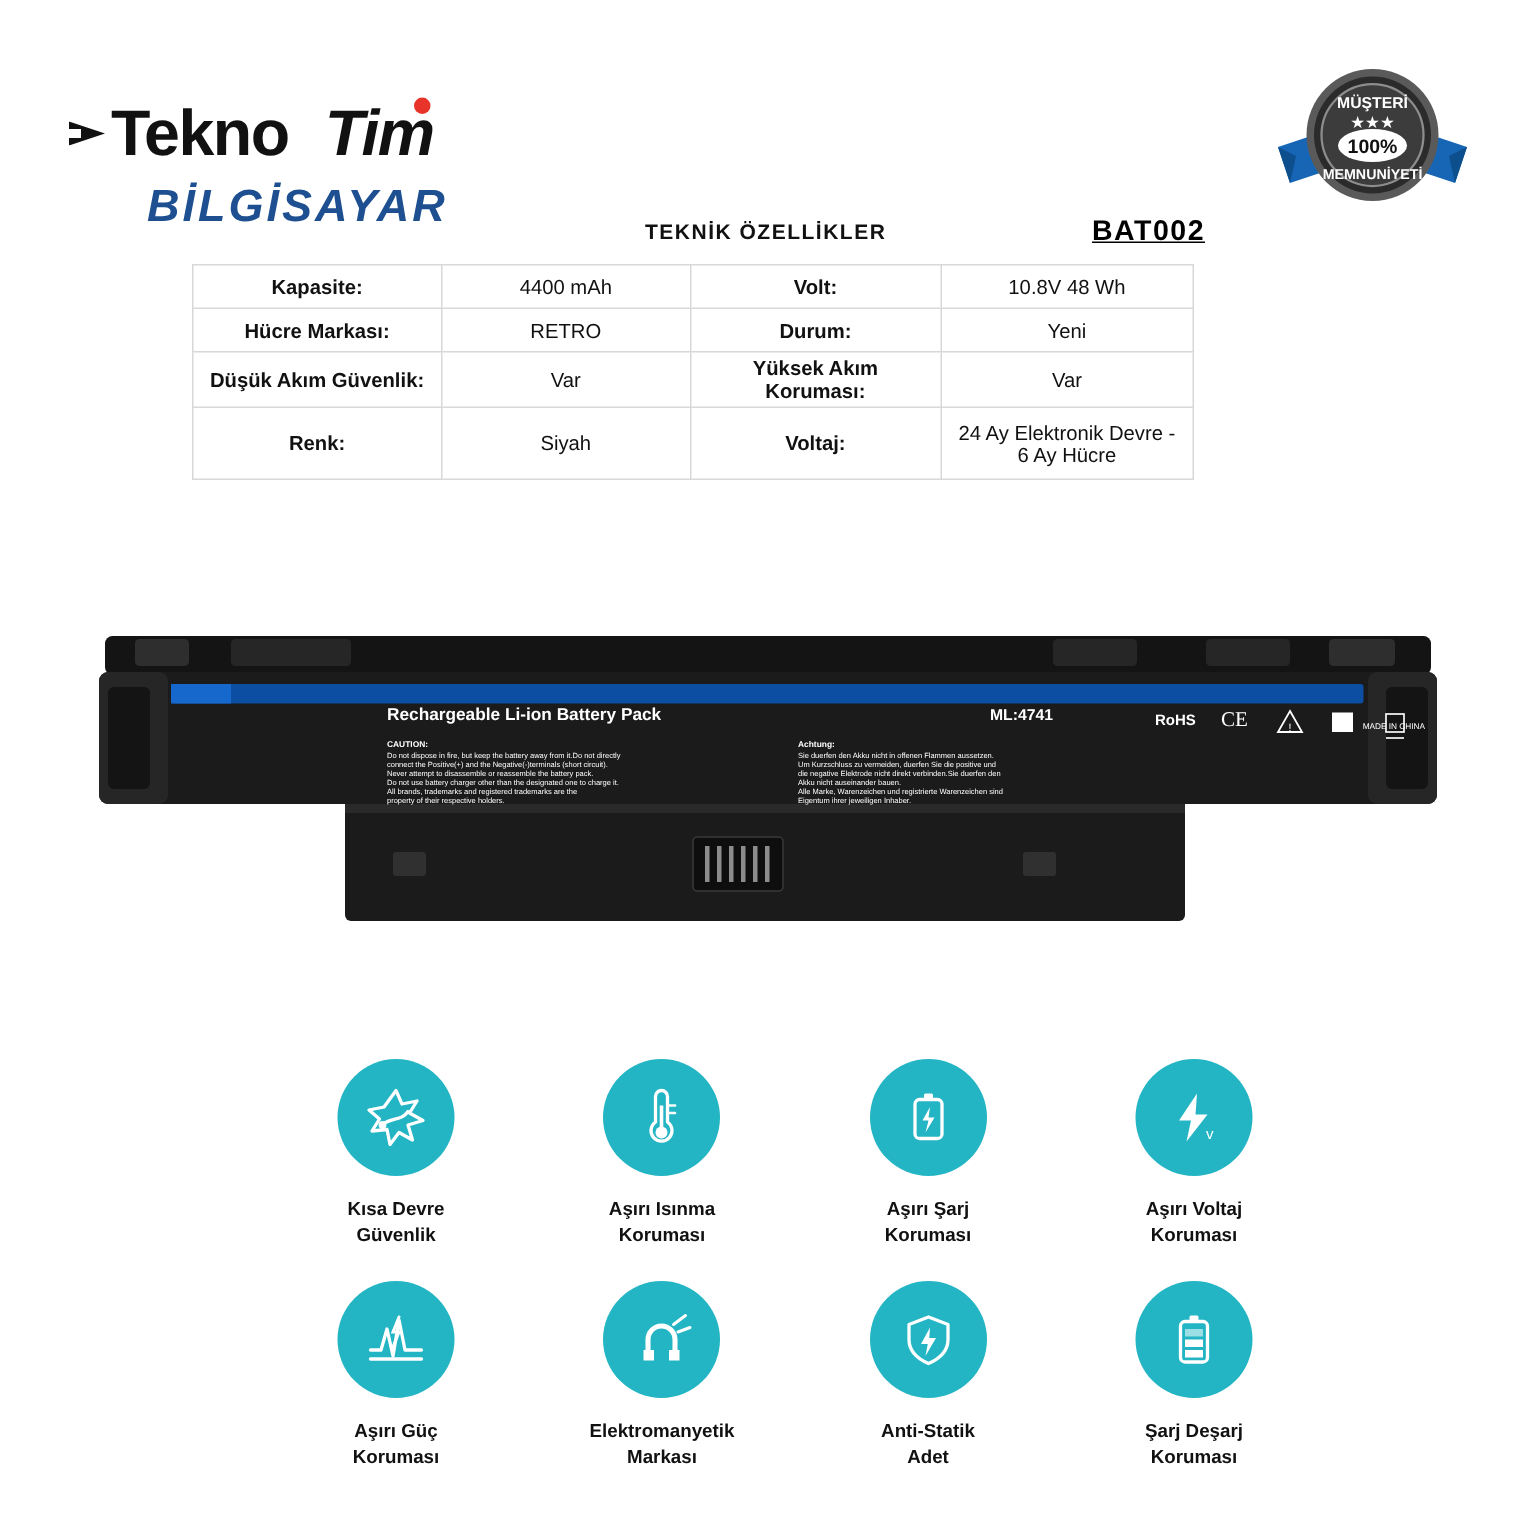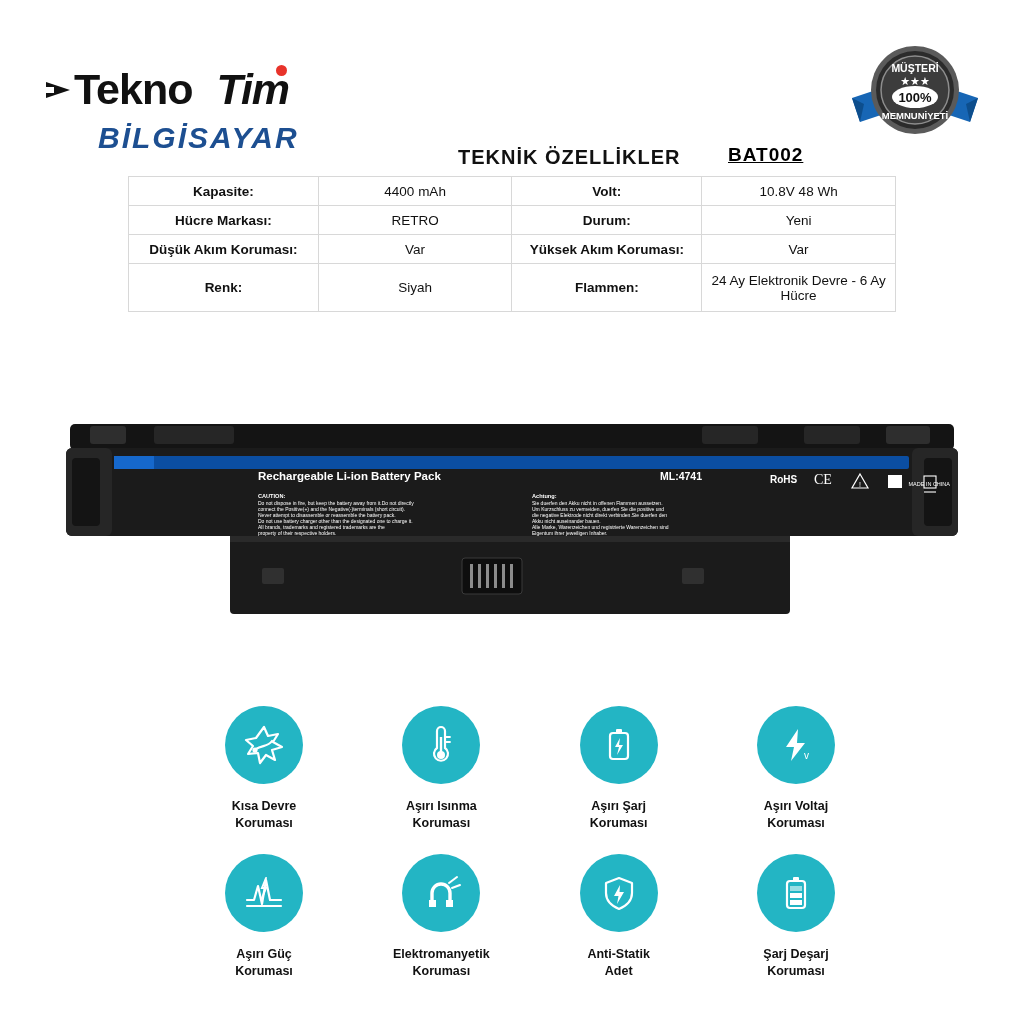--- a/index.html
+++ b/index.html
@@ -62,41 +62,40 @@
   .badge {
     position: absolute;
     right: 44px; top: 40px;
     width: 130px; height: 108px;
   }
 
   
   .spec-title {
     position: absolute;
     left: 430px; top: 146px;
-    font-size: 20px;
+    font-size: 14px;
     font-weight: bold;
     letter-spacing: 1px;
     color: #111;
-    margin-left: 28px;
   }
   .model-code {
     position: absolute;
     left: 728px; top: 144px;
     font-size: 19px;
     font-weight: bold;
     letter-spacing: 1px;
     color: #000000;
     text-decoration: underline;
   }
 
   
   .spec-table {
     position: absolute;
     left: 128px; top: 176px;
-    width: 768px;
+    width: 668px;
     border-collapse: collapse;
     font-size: 13.5px;
   }
   .spec-table td {
     border: 1px solid #d8d8d8;
     height: 29px;
     padding: 3px 6px;
     text-align: center;
     vertical-align: middle;
   }
@@ -202,29 +201,29 @@
         <td class="lbl">Volt:</td>
         <td class="val">10.8V 48 Wh</td>
       </tr>
       <tr>
         <td class="lbl">Hücre Markası:</td>
         <td class="val">RETRO</td>
         <td class="lbl">Durum:</td>
         <td class="val">Yeni</td>
       </tr>
       <tr>
-        <td class="lbl">Düşük Akım Koruması:</td>
+        <td class="lbl">Düşük Akım Güvenlik:</td>
         <td class="val">Var</td>
         <td class="lbl">Yüksek Akım Koruması:</td>
         <td class="val">Var</td>
       </tr>
       <tr>
         <td class="lbl">Renk:</td>
         <td class="val">Siyah</td>
-        <td class="lbl">Flammen:</td>
+        <td class="lbl">Voltaj:</td>
         <td class="val">24 Ay Elektronik Devre - 6 Ay Hücre</td>
       </tr>
     </tbody>
   </table>
 
   <div class="battery">
     <svg width="900" height="220" viewBox="0 0 900 220">
 
       <rect x="8" y="6" width="884" height="26" rx="5" fill="#141414"></rect>
       <rect x="28" y="8" width="36" height="18" rx="3" fill="#2e2e2e"></rect>
@@ -299,21 +298,21 @@
 
       <div class="feat">
         <div class="feat-circle">
           <svg width="44" height="44" viewBox="0 0 44 44">
             <path d="M22 4 L26 13 L36 11 L31 19 L40 24 L30 27 L33 37 L24 32 L18 40 L16 30 L6 31 L11 23 L4 17 L14 15 Z" fill="none" stroke="#ffffff" stroke-width="2.2" stroke-linejoin="round"></path>
             <path d="M14 26 C20 22 26 24 30 18" fill="none" stroke="#ffffff" stroke-width="2.2" stroke-linecap="round"></path>
             <circle cx="13" cy="27" r="2.6" fill="#ffffff"></circle>
           </svg>
         </div>
         <div class="feat-label">Kısa Devre
-Koruması</div>
+Güvenlik</div>
       </div>
 
       <div class="feat">
         <div class="feat-circle">
           <svg width="44" height="44" viewBox="0 0 44 44">
             <path d="M18 8 a4 4 0 0 1 8 0 v17 a7 7 0 1 1 -8 0 Z" fill="none" stroke="#ffffff" stroke-width="2.2"></path>
             <circle cx="22" cy="32" r="4" fill="#ffffff"></circle>
             <rect x="20.8" y="14" width="2.4" height="15" fill="#ffffff"></rect>
             <line x1="27" y1="14" x2="31" y2="14" stroke="#ffffff" stroke-width="1.8" stroke-linecap="round"></line>
             <line x1="27" y1="19" x2="31" y2="19" stroke="#ffffff" stroke-width="1.8" stroke-linecap="round"></line>
@@ -366,21 +365,21 @@
         <div class="feat-circle">
           <svg width="44" height="44" viewBox="0 0 44 44">
             <path d="M13 30 v-8 a9 9 0 0 1 18 0 v8" fill="none" stroke="#ffffff" stroke-width="3.4"></path>
             <rect x="10" y="29" width="7" height="7" fill="#ffffff"></rect>
             <rect x="27" y="29" width="7" height="7" fill="#ffffff"></rect>
             <line x1="30" y1="12" x2="38" y2="6" stroke="#ffffff" stroke-width="2" stroke-linecap="round"></line>
             <line x1="33" y1="17" x2="41" y2="14" stroke="#ffffff" stroke-width="2" stroke-linecap="round"></line>
           </svg>
         </div>
         <div class="feat-label">Elektromanyetik
-Koruması</div>
+Markası</div>
       </div>
 
       <div class="feat">
         <div class="feat-circle">
           <svg width="44" height="44" viewBox="0 0 44 44">
             <path d="M22 7 L35 12 v10 c0 8 -6 13 -13 16 c-7 -3 -13 -8 -13 -16 V12 Z" fill="none" stroke="#ffffff" stroke-width="2.2" stroke-linejoin="round"></path>
             <path d="M23 14 L17 25 L21.5 25 L20 33 L27 21 L22.5 21 Z" fill="#ffffff"></path>
           </svg>
         </div>
         <div class="feat-label">Anti-Statik

